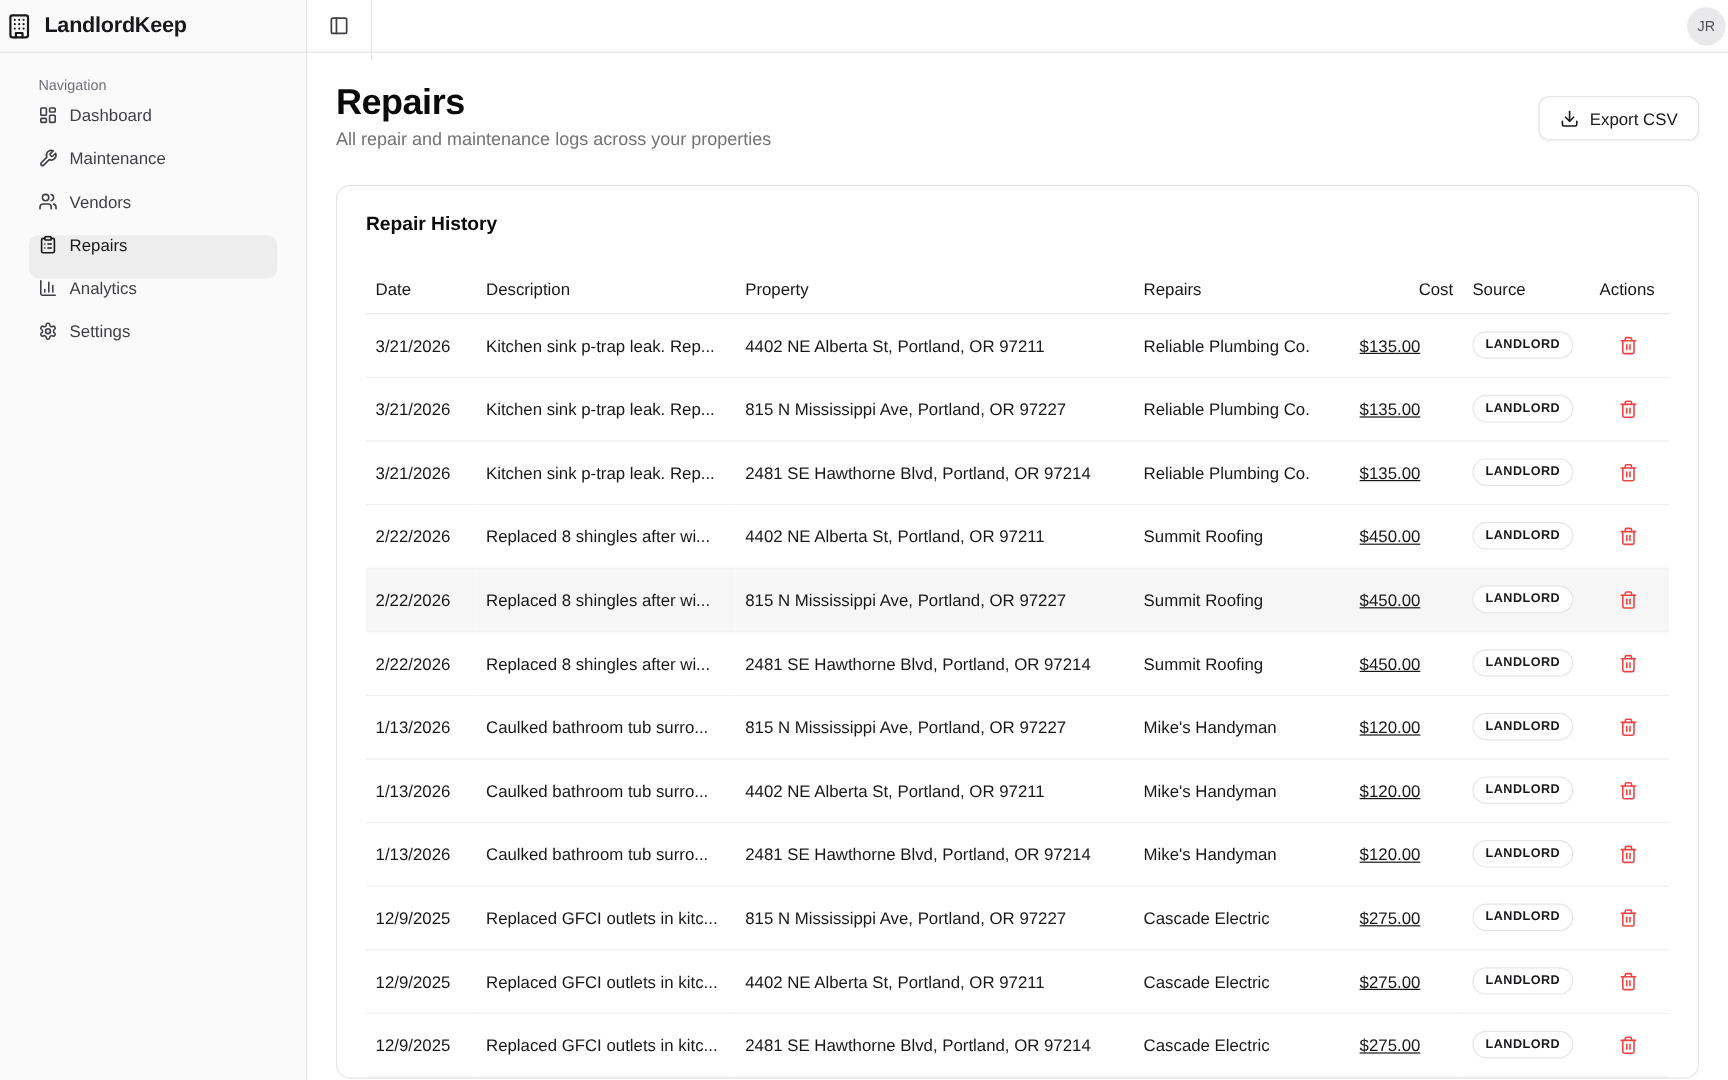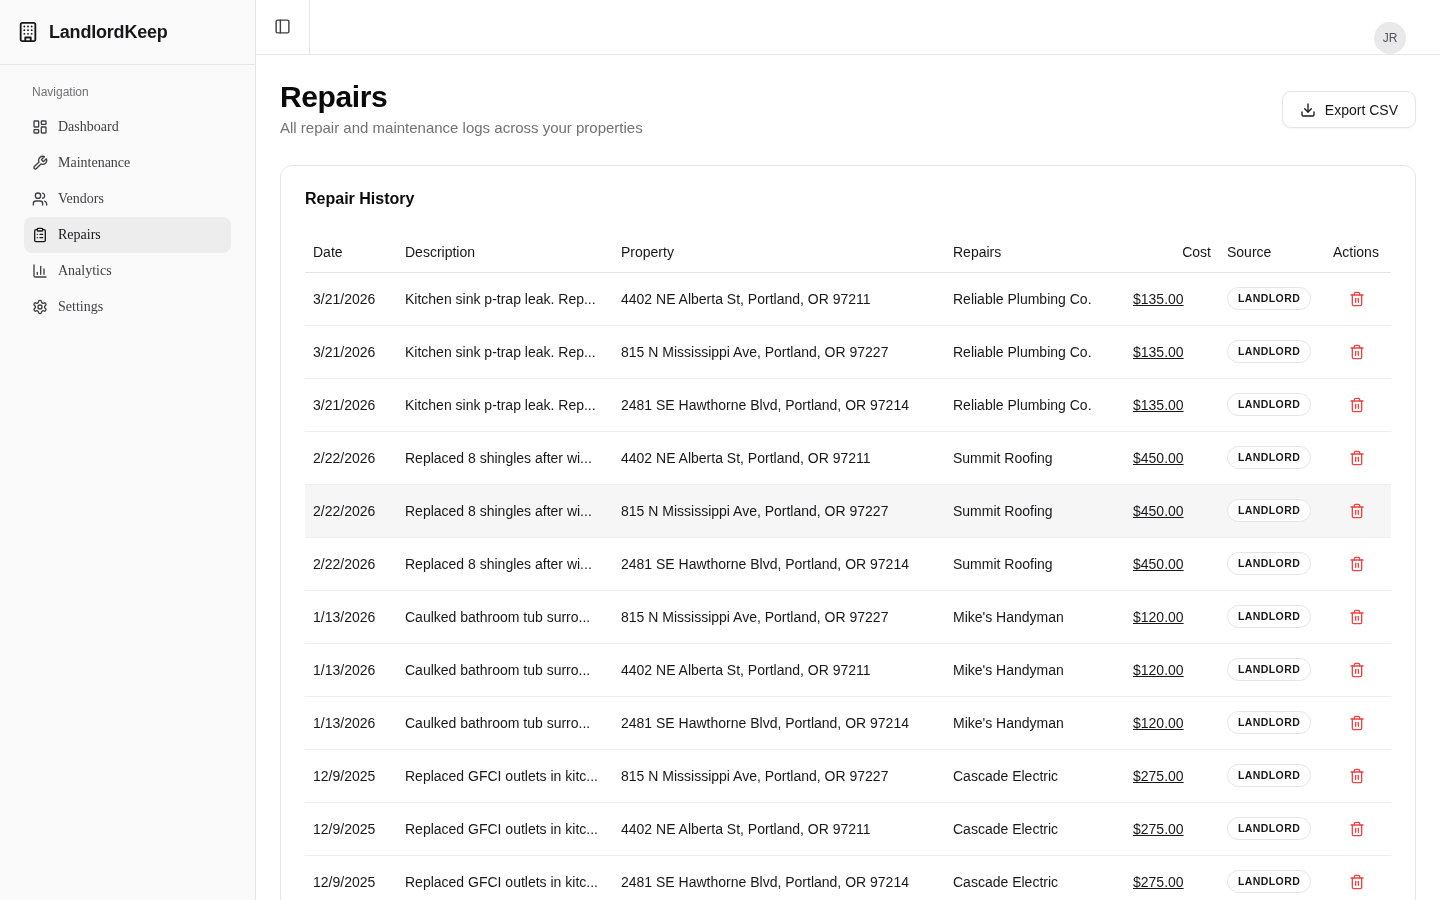--- a/index.html
+++ b/index.html
@@ -13,44 +13,44 @@
   .app { display: flex; width: 1440px; height: 900px; }
 
   
   .sidebar {
     width: 256px; min-width: 256px; height: 100%;
     background: #fafafa;
     border-right: 1px solid #e5e5e5;
     display: flex; flex-direction: column;
   }
   .sidebar-header {
-    height: 65px; display: flex; align-items: center;
-    padding: 0 16px; gap: 9px;
+    height: 44px; display: flex; align-items: center;
+    padding: 0 4px; gap: 9px;
     border-bottom: 1px solid #e5e5e5;
   }
   .logo-icon { width: 24px; height: 24px; display: flex; align-items: center; justify-content: center; }
   .logo-icon svg { width: 22px; height: 22px; stroke: #18181b; }
   .app-name { font-size: 18px; font-weight: 700; color: #18181b; letter-spacing: -0.2px; }
 
   .sidebar-content { padding: 12px 24px; }
   .nav-label { font-size: 12px; color: #71717a; padding: 8px 8px 10px 8px; }
   .nav-item {
-    display: flex; align-items: center; gap: 10px;
+    display: flex; align-items: flex-start; gap: 10px;
     height: 36px; padding: 0 8px; border-radius: 8px;
-    font-size: 14px; color: #3f3f46; cursor: pointer; font-family: Liberation Serif, serif;
+    font-size: 14px; color: #3f3f46; cursor: pointer;
   }
   .nav-item svg { width: 16px; height: 16px; stroke: #3f3f46; flex: none; }
   .nav-item.active { background: #ededed; color: #18181b; font-weight: 500; }
   .nav-item.active svg { stroke: #18181b; }
 
   
   .main { flex: 1; display: flex; flex-direction: column; min-width: 0; }
   .topbar {
-    height: 55px; background: #ffffff; border-bottom: 1px solid #e5e5e5;
-    display: flex; align-items: flex-end; padding: 0 34px 0 0; position: relative;
+    height: 44px; background: #ffffff; border-bottom: 1px solid #e5e5e5;
+    display: flex; align-items: center; padding: 0 2px 0 0; position: relative;
   }
   .panel-toggle {
     width: 53px; height: 56px; background: transparent; border: none;
     display: flex; align-items: center; justify-content: center; cursor: pointer;
   }
   .panel-toggle svg { width: 17px; height: 17px; stroke: #3f3f46; }
   .topbar-divider { width: 1px; height: 56px; background: #e5e5e5; }
   .topbar-spacer { flex: 1; }
   .avatar {
     width: 32px; height: 32px; border-radius: 50%; background: #e9e9eb;

